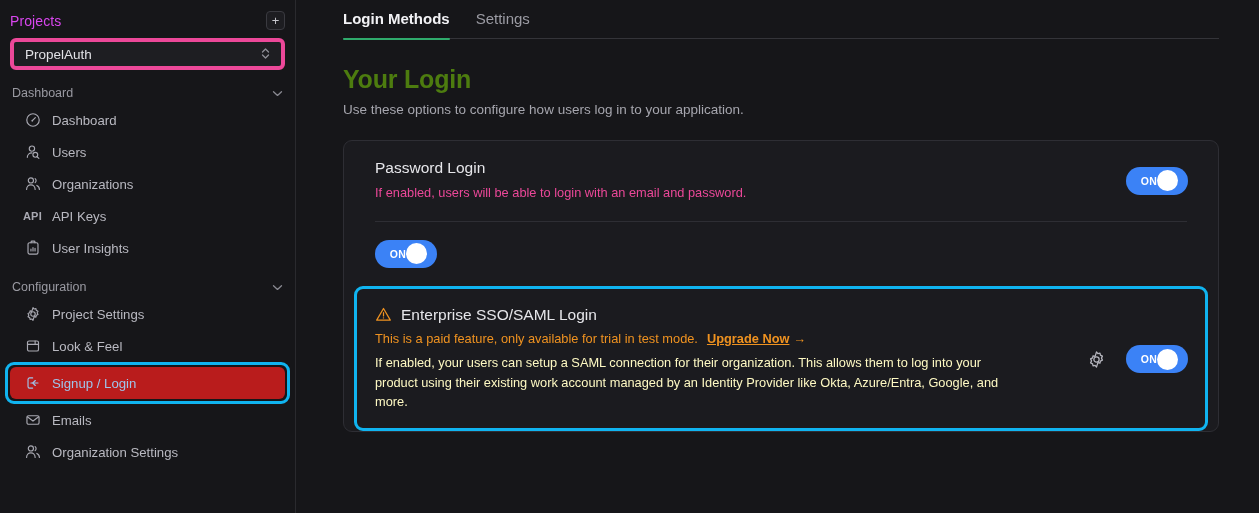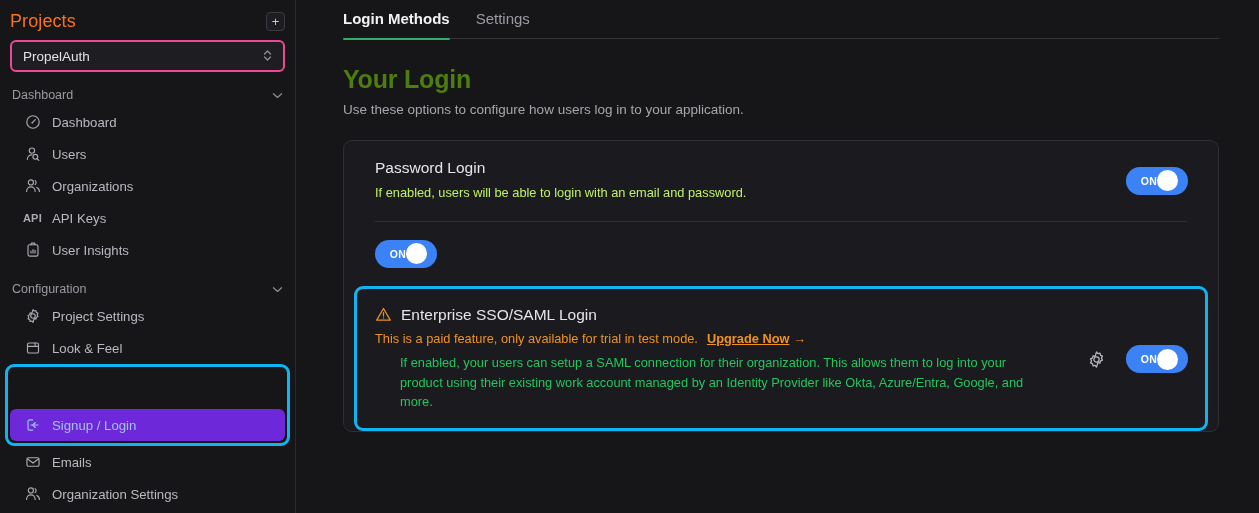--- a/index.html
+++ b/index.html
@@ -17,30 +17,30 @@
     background: #161619;
     border-right: 1px solid #2a2a2e;
     position: relative;
     padding: 0 10px;
     flex: 0 0 296px;
   }
   .sb-head {
     display: flex; align-items: center; justify-content: space-between;
     padding: 11px 0 6px 0;
   }
-  .sb-head-label { font-size: 18px; color: #f97316; letter-spacing: .1px; }
+  .sb-head-label { font-size: 14px; color: #d946ef; letter-spacing: .1px; }
   .plus-btn {
     width: 19px; height: 19px; border: 1px solid #3a3a40; border-radius: 4px;
     background: #1d1d21; color: #c9c9cf;
     display: flex; align-items: center; justify-content: center;
     font-size: 13px; line-height: 1; cursor: pointer;
   }
   .proj-select {
     height: 32px; margin: 2px 0 0 0;
-    background: #1e1e22; border: 2px solid #ec4899; border-radius: 6px;
+    background: #1e1e22; border: 4px solid #ec4899; border-radius: 6px;
     display: flex; align-items: center; justify-content: space-between;
     padding: 0 10px 0 11px; cursor: pointer;
   }
   .proj-select .name { font-size: 13.5px; color: #e2e2e6; }
   .proj-select .caret { color: #8e8e96; font-size: 11px; line-height: 1; }
 
   .sb-group {
     display: flex; align-items: center; justify-content: space-between;
     padding: 16px 2px 4px 2px;
   }
@@ -50,21 +50,21 @@
   .sb-item {
     display: flex; align-items: center; gap: 11px;
     height: 32px; padding: 0 8px 0 14px;
     border-radius: 6px; cursor: pointer; position: relative;
   }
   .sb-item .label { font-size: 13.2px; color: #b9b9c1; white-space: nowrap; }
   .sb-item .ico { width: 17px; height: 17px; display:flex; align-items:center; justify-content:center; color:#a9a9b2; flex:0 0 17px;}
   .sb-item .ico svg { display:block; }
   .sb-item .api-txt { font-size: 11px; font-weight: 700; letter-spacing: .3px; color: #a9a9b2; }
 
-  .sb-item.selected { background: #6d28d9; margin-top: 40px; }
+  .sb-item.selected { background: #b91c1c; }
   .sb-item.selected .label { color: #9fc4ea; }
   .sb-item.selected .ico { color: #9fc4ea; }
 
   .hl-wrap {
     border: 3px solid #10b4f0; border-radius: 9px;
     padding: 2px; margin: 0 -5px;
   }
 
   
   .main {
@@ -90,21 +90,21 @@
     margin-top: 23px; background: #1b1b1f;
     border: 1px solid #2e2e34; border-radius: 9px;
     position: relative;
   }
   .row {
     display: flex; align-items: center; justify-content: space-between;
     padding: 18px 30px 18px 31px; gap: 20px;
   }
   .row-body { flex: 1; min-width: 0; }
   .row-title { font-size: 15.5px; color: #e6e6ea; }
-  .row-desc { font-size: 12.8px; color: #bef264; margin-top: 6px; line-height: 1.55; max-width: 625px;}
+  .row-desc { font-size: 12.8px; color: #ec4899; margin-top: 6px; line-height: 1.55; max-width: 625px;}
   .divider { height: 1px; background: #2e2e34; margin: 0 31px; }
 
   .right-ctl { display: flex; align-items: center; gap: 20px; flex: 0 0 auto; }
 
   .toggle {
     width: 62px; height: 28px; border-radius: 16px; background: #3b82f6;
     display: flex; align-items: center; justify-content: center;
     padding: 0 4px 0 9px; cursor: pointer;
   }
   .toggle .t-label { font-size: 10.5px; font-weight: 700; color: #ffffff; letter-spacing: .4px; }
@@ -122,21 +122,21 @@
 
   .sso-title-line { display: flex; align-items: center; gap: 9px; }
   .warn-ico { color: #ef9220; display: flex; }
   .sso-title { font-size: 15.5px; color: #e6e6ea; }
   .sso-paid { font-size: 12.8px; color: #ef9220; margin-top: 7px; }
   .sso-paid .upg {
     color: #ef9220; font-weight: 700; text-decoration: underline; cursor: pointer;
     margin-left: 9px;
   }
   .sso-paid .arrow { color: #ef9220; margin-left: 4px; }
-  .sso-desc { font-size: 12.8px; color: #22c55e; margin-top: 7px; line-height: 1.55; max-width: 640px; margin-left: 25px; }
+  .sso-desc { font-size: 12.8px; color: #fef9c3; margin-top: 7px; line-height: 1.55; max-width: 640px; }
 </style>
 </head>
 <body>
 
 <div class="app">
 
   <div class="sidebar">
 
     <div class="sb-head">
       <span class="sb-head-label">Projects</span>

